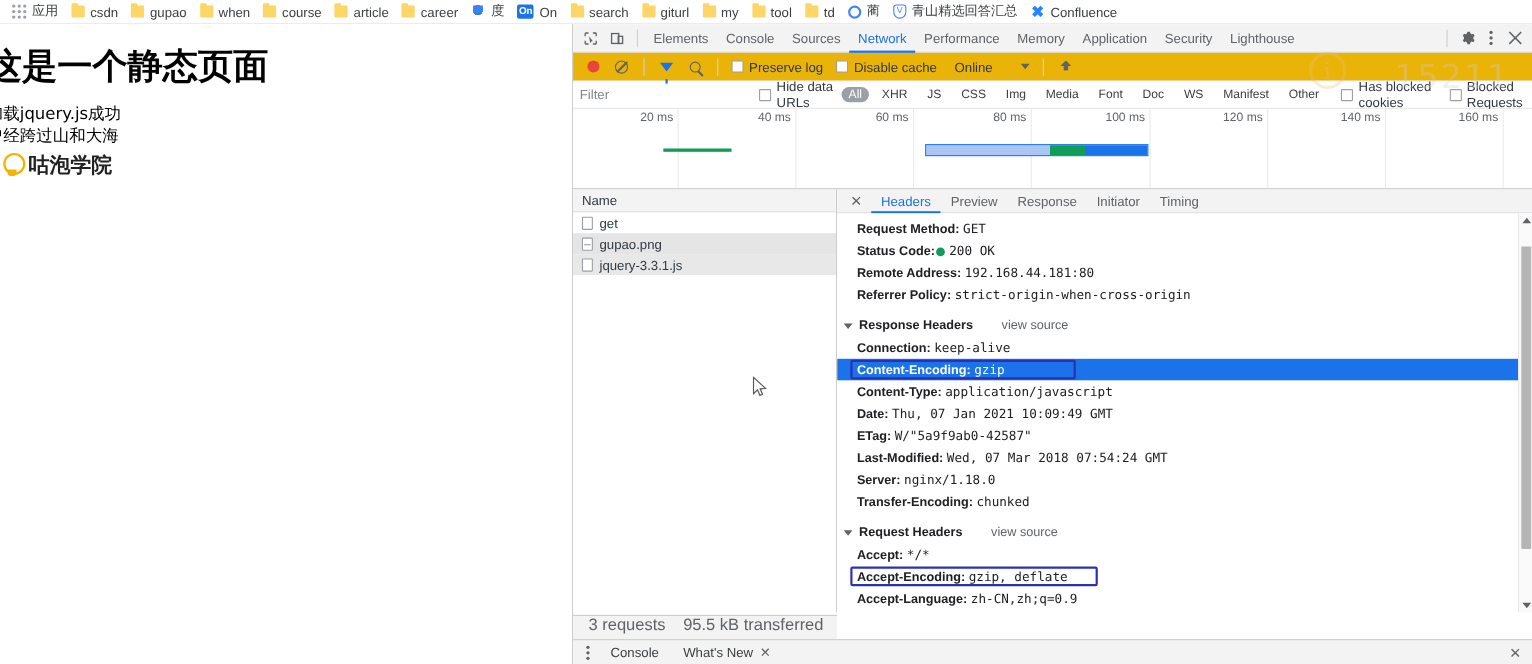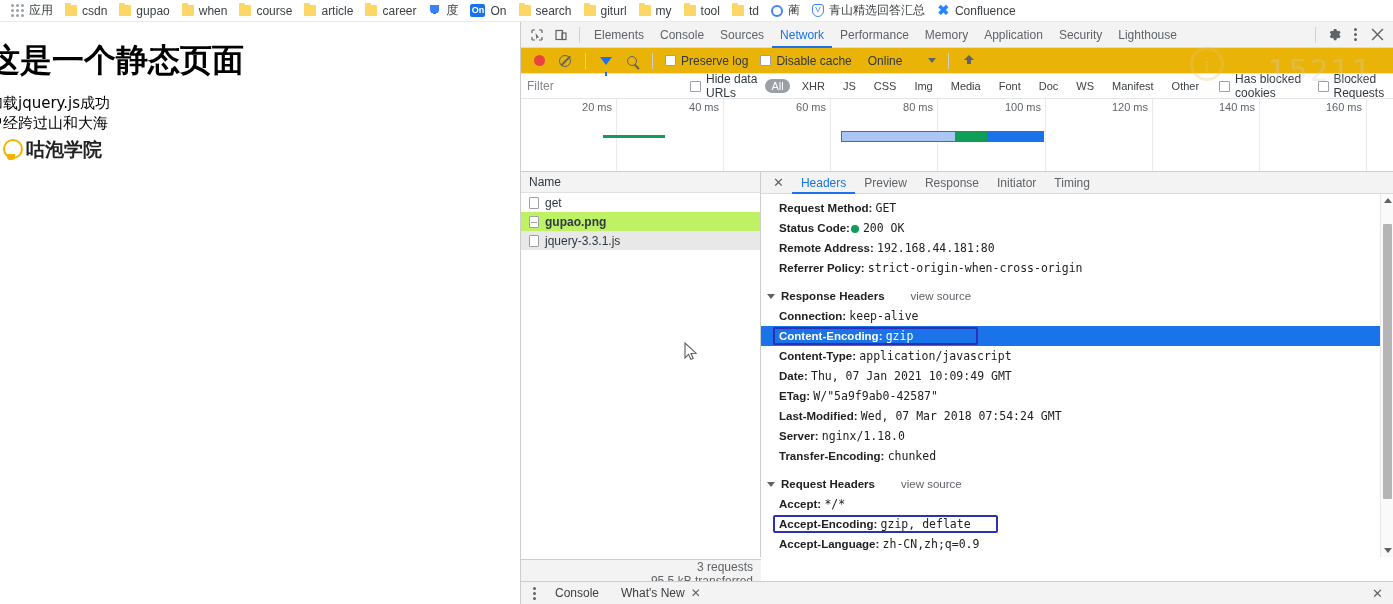--- a/index.html
+++ b/index.html
@@ -242,21 +242,21 @@
   #req-list { width: 240px; border-right: 1px solid #cdcdcd; background: #fff; }
   .rl-head {
     height: 21px; line-height: 21px; padding-left: 8px;
     font-size: 12px; color: #303942; background: #f3f3f3;
     border-bottom: 1px solid #e0e0e0;
   }
   .rl-row {
     height: 19px; display: flex; align-items: center; gap: 6px;
     padding-left: 8px; font-size: 12px; color: #303942;
   }
-  .rl-row.alt { background: #bef264; font-weight: bold; }
+  .rl-row.alt { background: #e5e5e5; }
   .rl-row.selected { background: #e8e8e8; }
   .file-ic {
     width: 10px; height: 12px; border: 1px solid #9aa0a6;
     background: #fff; flex: none; border-radius: 1px;
   }
   .file-ic.dash { position: relative; }
   .file-ic.dash::after {
     content: ""; position: absolute; left: 1px; top: 5px;
     width: 6px; height: 1px; background: #9aa0a6;
   }
@@ -325,25 +325,25 @@
   }
   #hdr-scrollbar .arrow-up { top: 4px; border-bottom: 5px solid #5f6368; }
   #hdr-scrollbar .arrow-dn { bottom: 4px; border-top: 5px solid #5f6368; }
   #hdr-thumb {
     position: absolute; left: 2px; width: 9px; top: 30px; height: 275px;
     background: #b5b5b5; border-radius: 1px;
   }
 
   
   #net-status {
-    height: 22px; display: flex; align-items: flex-end; gap: 0;
+    height: 22px; display: flex; align-items: flex-start; gap: 0;
     background: #f3f3f3; border-top: 1px solid #cdcdcd;
-    font-size: 12px; color: #5f6368; padding-left: 6px;
+    font-size: 15px; color: #5f6368; padding-left: 6px;
     width: 240px; overflow: hidden; white-space: nowrap;
-    position: absolute; bottom: 23px; left: 0; flex-direction: column;
+    position: absolute; bottom: 23px; left: 0;
   }
   .st-item { padding: 0 8px; }
   .st-sep { width: 1px; height: 12px; background: #c0c0c0; }
 
   #drawer {
     position: absolute; bottom: 0; left: 0; right: 0; height: 23px;
     background: #f3f3f3; border-top: 1px solid #cdcdcd;
     display: flex; align-items: center; padding-left: 6px; gap: 4px;
     font-size: 12px; color: #5f6368;
   }

